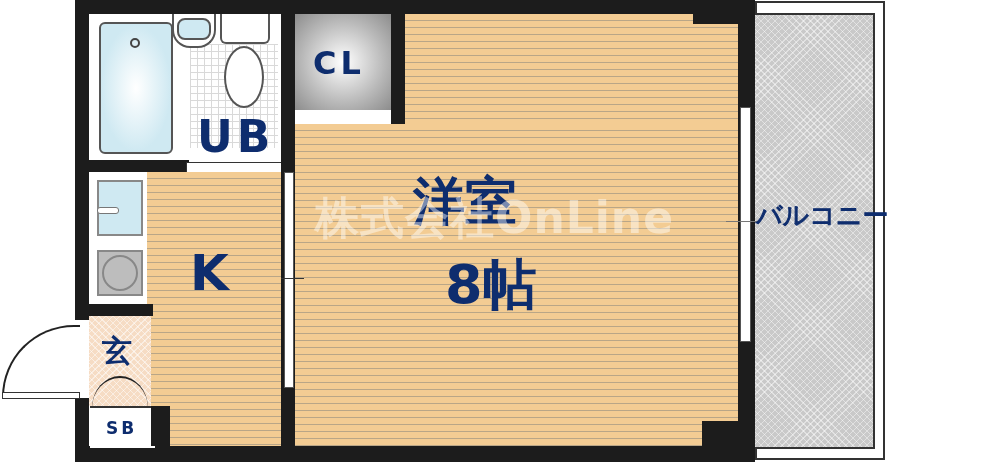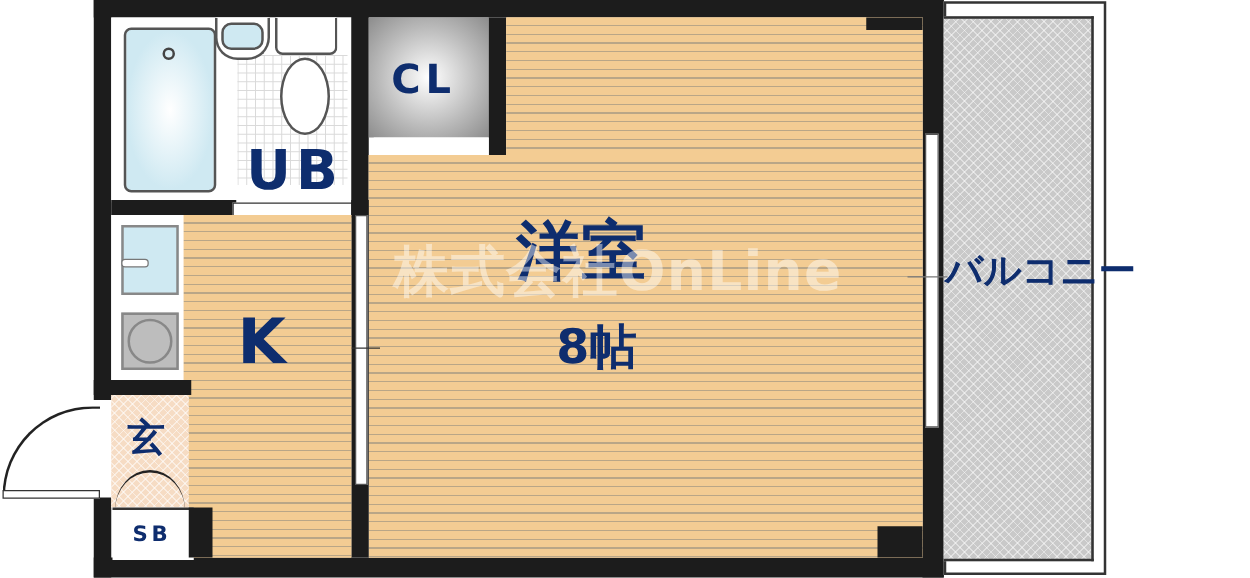--- a/index.html
+++ b/index.html
@@ -67,21 +67,21 @@
 <div class="wall" style="left:391px; top:14px; width:14px; height:110px;"></div>
 <div class="white" style="left:299px; top:110px; width:92px; height:14px;"></div>
 <div class="abs" style="left:305px; top:124px; width:80px; height:80px; border-right:2px solid #222; border-bottom:2px solid #222; border-radius:0 0 80px 0;"></div>
 <div class="white" style="left:304px; top:124px; width:5px; height:80px; border:1px solid #333;"></div>
 
 <div class="wood" style="left:295px; top:124px; width:443px; height:322px;"></div>
 <div class="wood" style="left:405px; top:14px; width:333px; height:110px;"></div>
 <div class="wall" style="left:693px; top:14px; width:45px; height:10px;"></div>
 <div class="wall" style="left:702px; top:421px; width:36px; height:25px;"></div>
 <div class="label" style="left:413px; top:175px; font-size:52px;">洋室</div>
-<div class="label" style="left:445px; top:258px; font-size:38px;">8帖</div>
+<div class="label" style="left:445px; top:258px; font-size:54px;">8帖</div>
 
 <div class="wall" style="left:281px; top:160px; width:14px; height:286px;"></div>
 <div class="white" style="left:284px; top:172px; width:8px; height:214px; border:1px solid #555;"></div>
 <div class="abs" style="left:272px; top:278px; width:32px; height:1px; background:#333;"></div>
 
 <div class="white" style="left:89px; top:172px; width:58px; height:132px;"></div>
 <div class="abs" style="left:97px; top:180px; width:42px; height:52px; border:2px solid #888; background:#cfe9f2;"></div>
 <div class="abs" style="left:97px; top:207px; width:20px; height:5px; border:1px solid #777; border-radius:3px; background:#fff;"></div>
 <div class="abs" style="left:97px; top:250px; width:42px; height:42px; border:2px solid #888; background:#bdbdbd;"></div>
 <div class="abs" style="left:102px; top:255px; width:32px; height:32px; border:2px solid #888; border-radius:50%;"></div>
@@ -97,15 +97,15 @@
 
 <div class="white" style="left:90px; top:406px; width:65px; height:40px; border-top:2px solid #333;"></div>
 <div class="label" style="left:106px; top:420px; font-size:17px; letter-spacing:3px;">SB</div>
 <div class="wall" style="left:151px; top:406px; width:19px; height:40px;"></div>
 
 <div class="white" style="left:740px; top:107px; width:9px; height:233px; border:1px solid #555;"></div>
 
 <div class="abs" style="left:755px; top:1px; width:130px; height:459px; border:2px solid #333; background:#fff; box-sizing:border-box;"></div>
 <div class="balcony" style="left:755px; top:13px; width:120px; height:436px; border-right:2px solid #333; border-top:2px solid #333; border-bottom:2px solid #333; box-sizing:border-box;"></div>
 <div class="abs" style="left:726px; top:221px; width:32px; height:1px; background:#777;"></div>
-<div class="label" style="left:756px; top:202px; font-size:30px; font-weight:normal;text-align:center; -webkit-text-stroke:1px #0e2d6e;">バルコニー</div>
+<div class="label" style="left:756px; top:202px; font-size:26px; font-weight:normal;text-align:center; -webkit-text-stroke:1px #0e2d6e;">バルコニー</div>
 
 <div class="watermark" style="left:315px; top:196px;">株式会社OnLine</div>
 
 </body></html>

